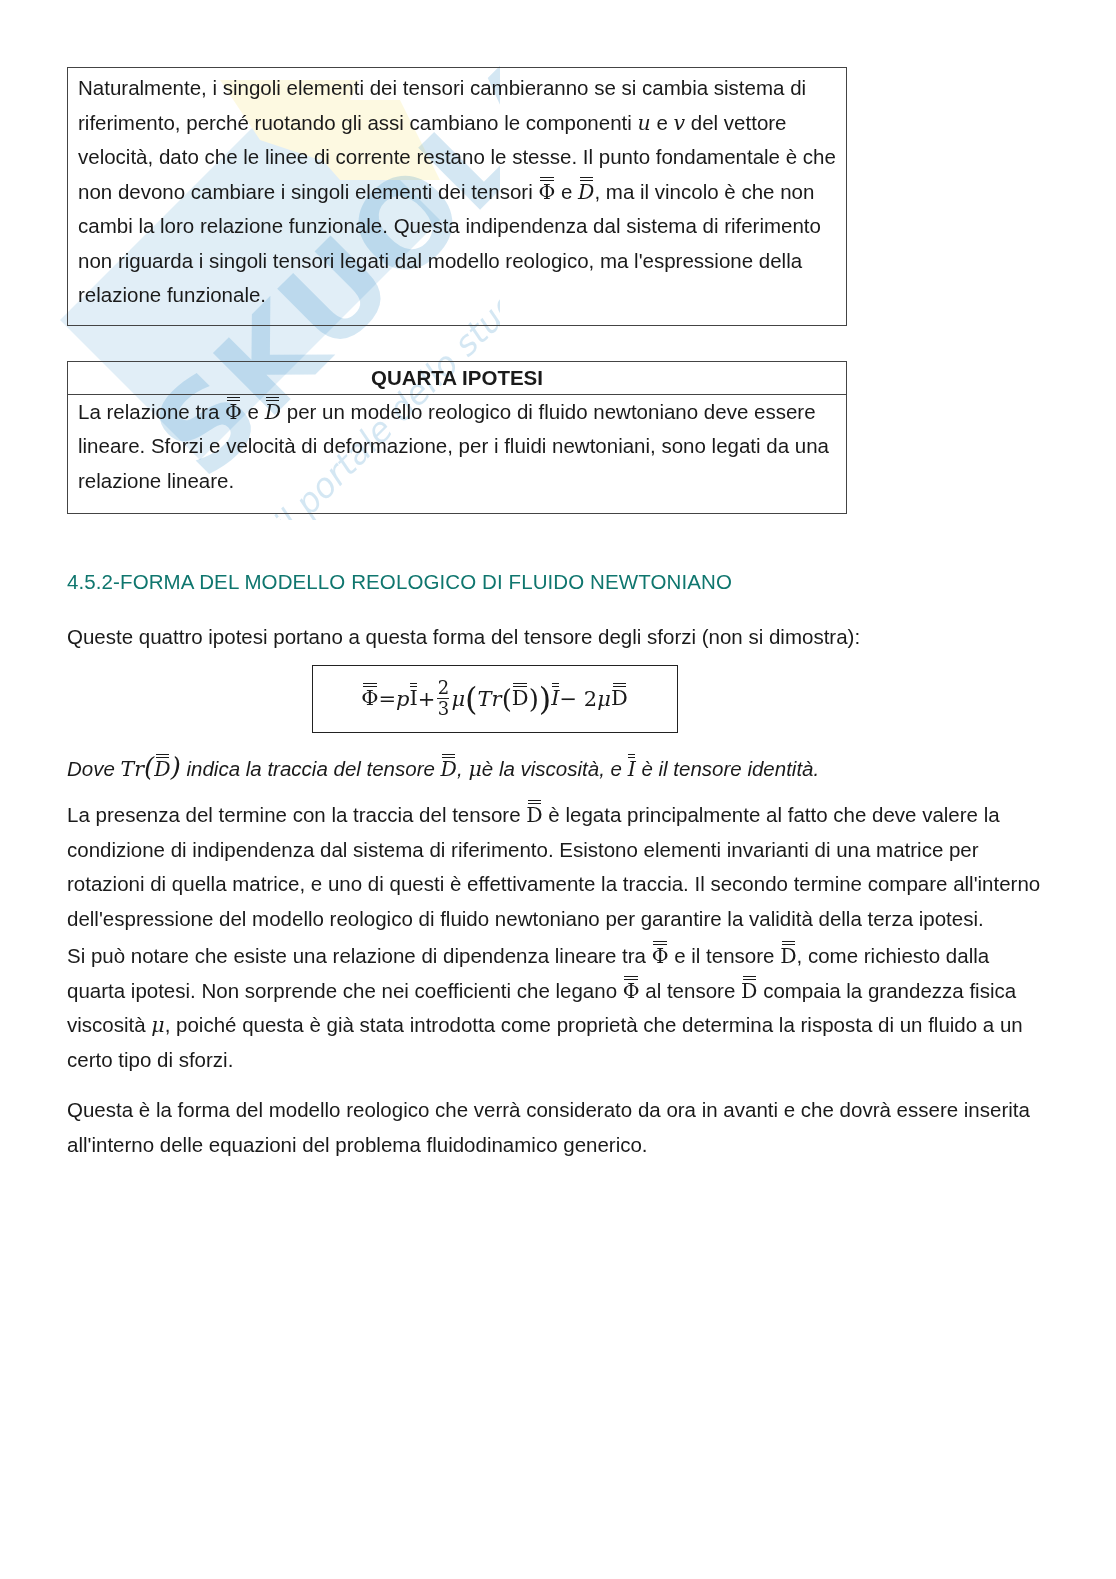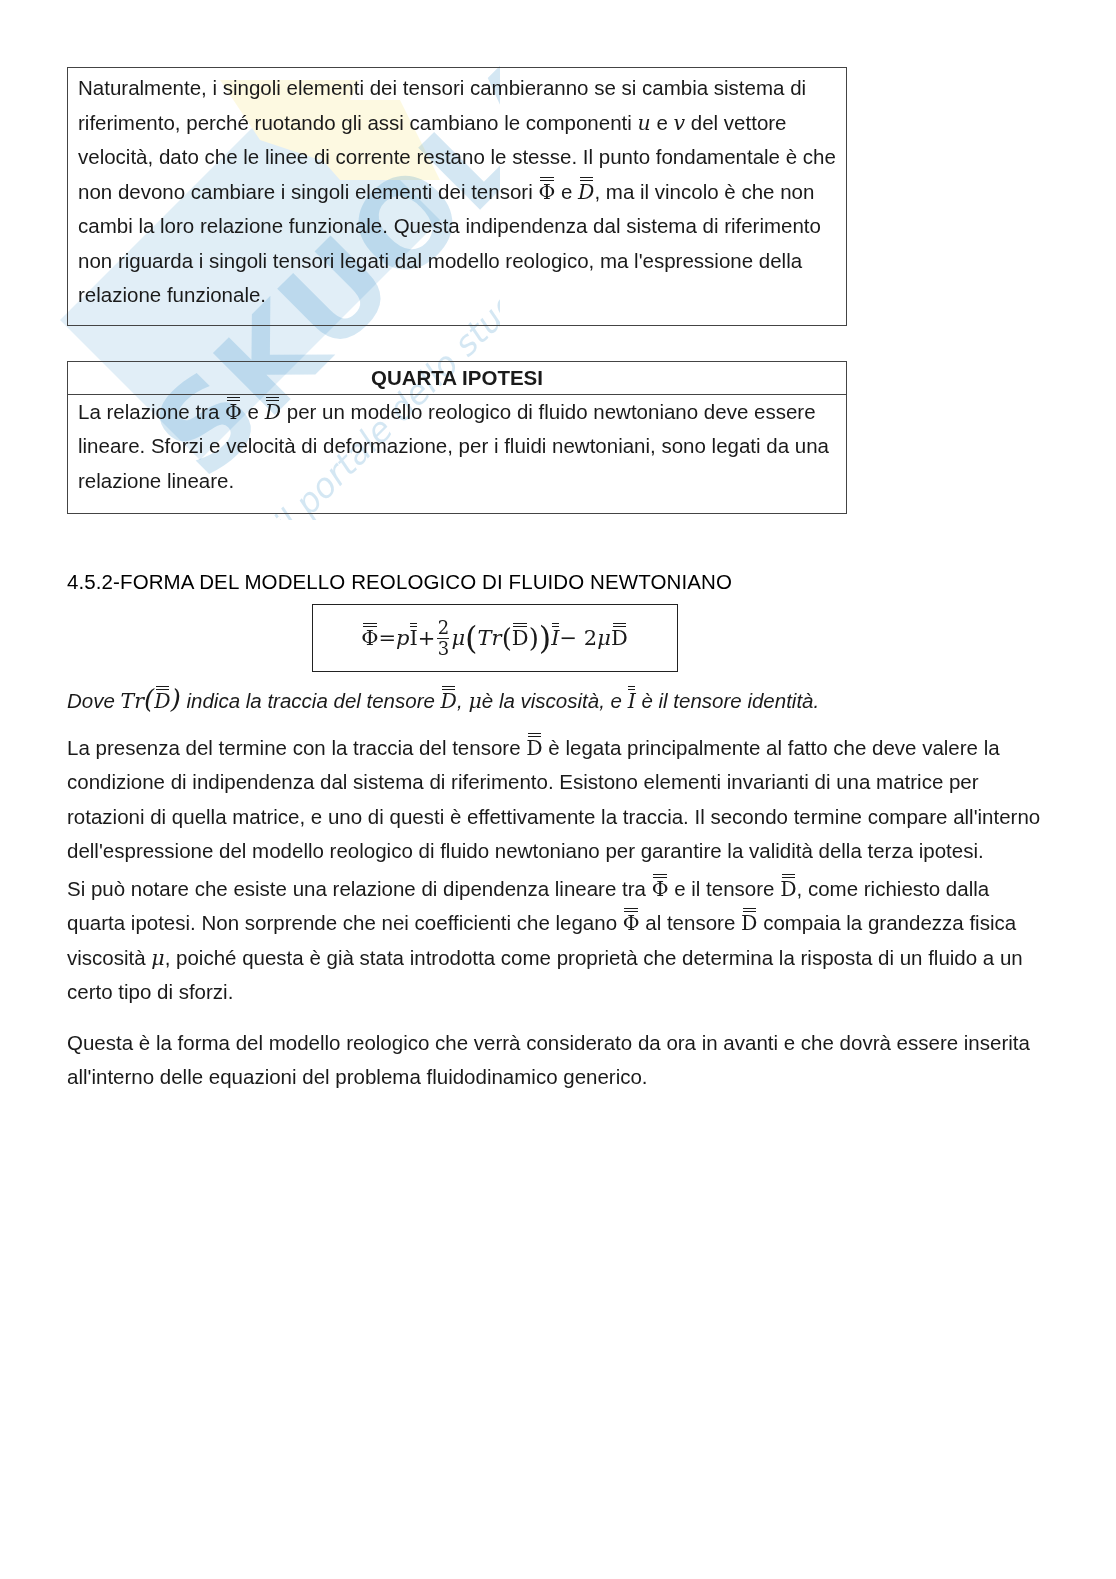--- a/index.html
+++ b/index.html
@@ -27,35 +27,35 @@
     .mr { font-family: "DejaVu Serif", "Liberation Serif", serif; }
     .ov {
       position: relative; display: inline-block; line-height: 1;
     }
     .ov::before, .ov::after {
       content: ""; position: absolute; left: 10%; right: 10%; height: 1.2px; background: currentColor;
     }
     .ov::before { top: -5px; }
     .ov::after { top: -2px; }
     .section-title {
-      margin-top: 56px; color: #000000; font-size: 20.5px; letter-spacing: 0.1px;
+      margin-top: 56px; color: #0f766e; font-size: 20.5px; letter-spacing: 0.1px;
     }
     p { margin: 0; font-size: 20.5px; line-height: 34.5px; }
     .p1 { margin-top: 26px; }
     .eq-wrap { text-align: center; margin-top: 10px; }
     .eq {
       display: inline-flex; align-items: center; border: 1.6px solid #222;
       width: 366px; height: 68px; justify-content: center; box-sizing: border-box;
       font-family: "DejaVu Serif", "Liberation Serif", serif; font-size: 21px;
       margin-left: -120px;
     }
     .frac { display: inline-flex; flex-direction: column; align-items: center; font-size: 18px; line-height: 20px; margin: 0 2px; }
     .frac .bar { border-top: 1px solid #222; width: 12px; }
     .big { font-size: 32px; font-weight: 200; line-height: 1; }
-    .it-line { font-style: italic; margin-top: 10px; }
+    .it-line { font-style: italic; margin-top: 17px; }
     .p3 { margin-top: 12px; }
     .p4 { margin-top: 3px; }
     .p5 { margin-top: 16px; }
     b { font-weight: normal; }
   </style>
 </head>
 <body>
 
 <svg class="watermark" viewBox="0 0 480 480">
   <g opacity="0.13">
@@ -79,20 +79,21 @@
 
   <div class="box box2">
     <div class="hdr">QUARTA IPOTESI</div>
     <div class="bd">
       <b><span>La relazione tra </span><span class="mr ov">Φ</span><span> e </span><span class="m ov">D</span><span> per un modello reologico di fluido newtoniano deve essere lineare.</span></b><span> Sforzi e velocità di deformazione, per i fluidi newtoniani, sono legati da una relazione lineare.</span>
     </div>
   </div>
 
   <div class="section-title">4.5.2-FORMA DEL MODELLO REOLOGICO DI FLUIDO NEWTONIANO</div>
 
+  <p class="p1">Queste quattro ipotesi portano a questa forma del tensore degli sforzi (non si dimostra):</p>
 
   <div class="eq-wrap">
     <div class="eq">
       <span class="ov">Φ</span>
       <span> = </span>
       <span style="font-style:italic">p</span>
         <span class="ov">I</span>
       <span> + </span>
       <span class="frac">
           <span>2</span>

